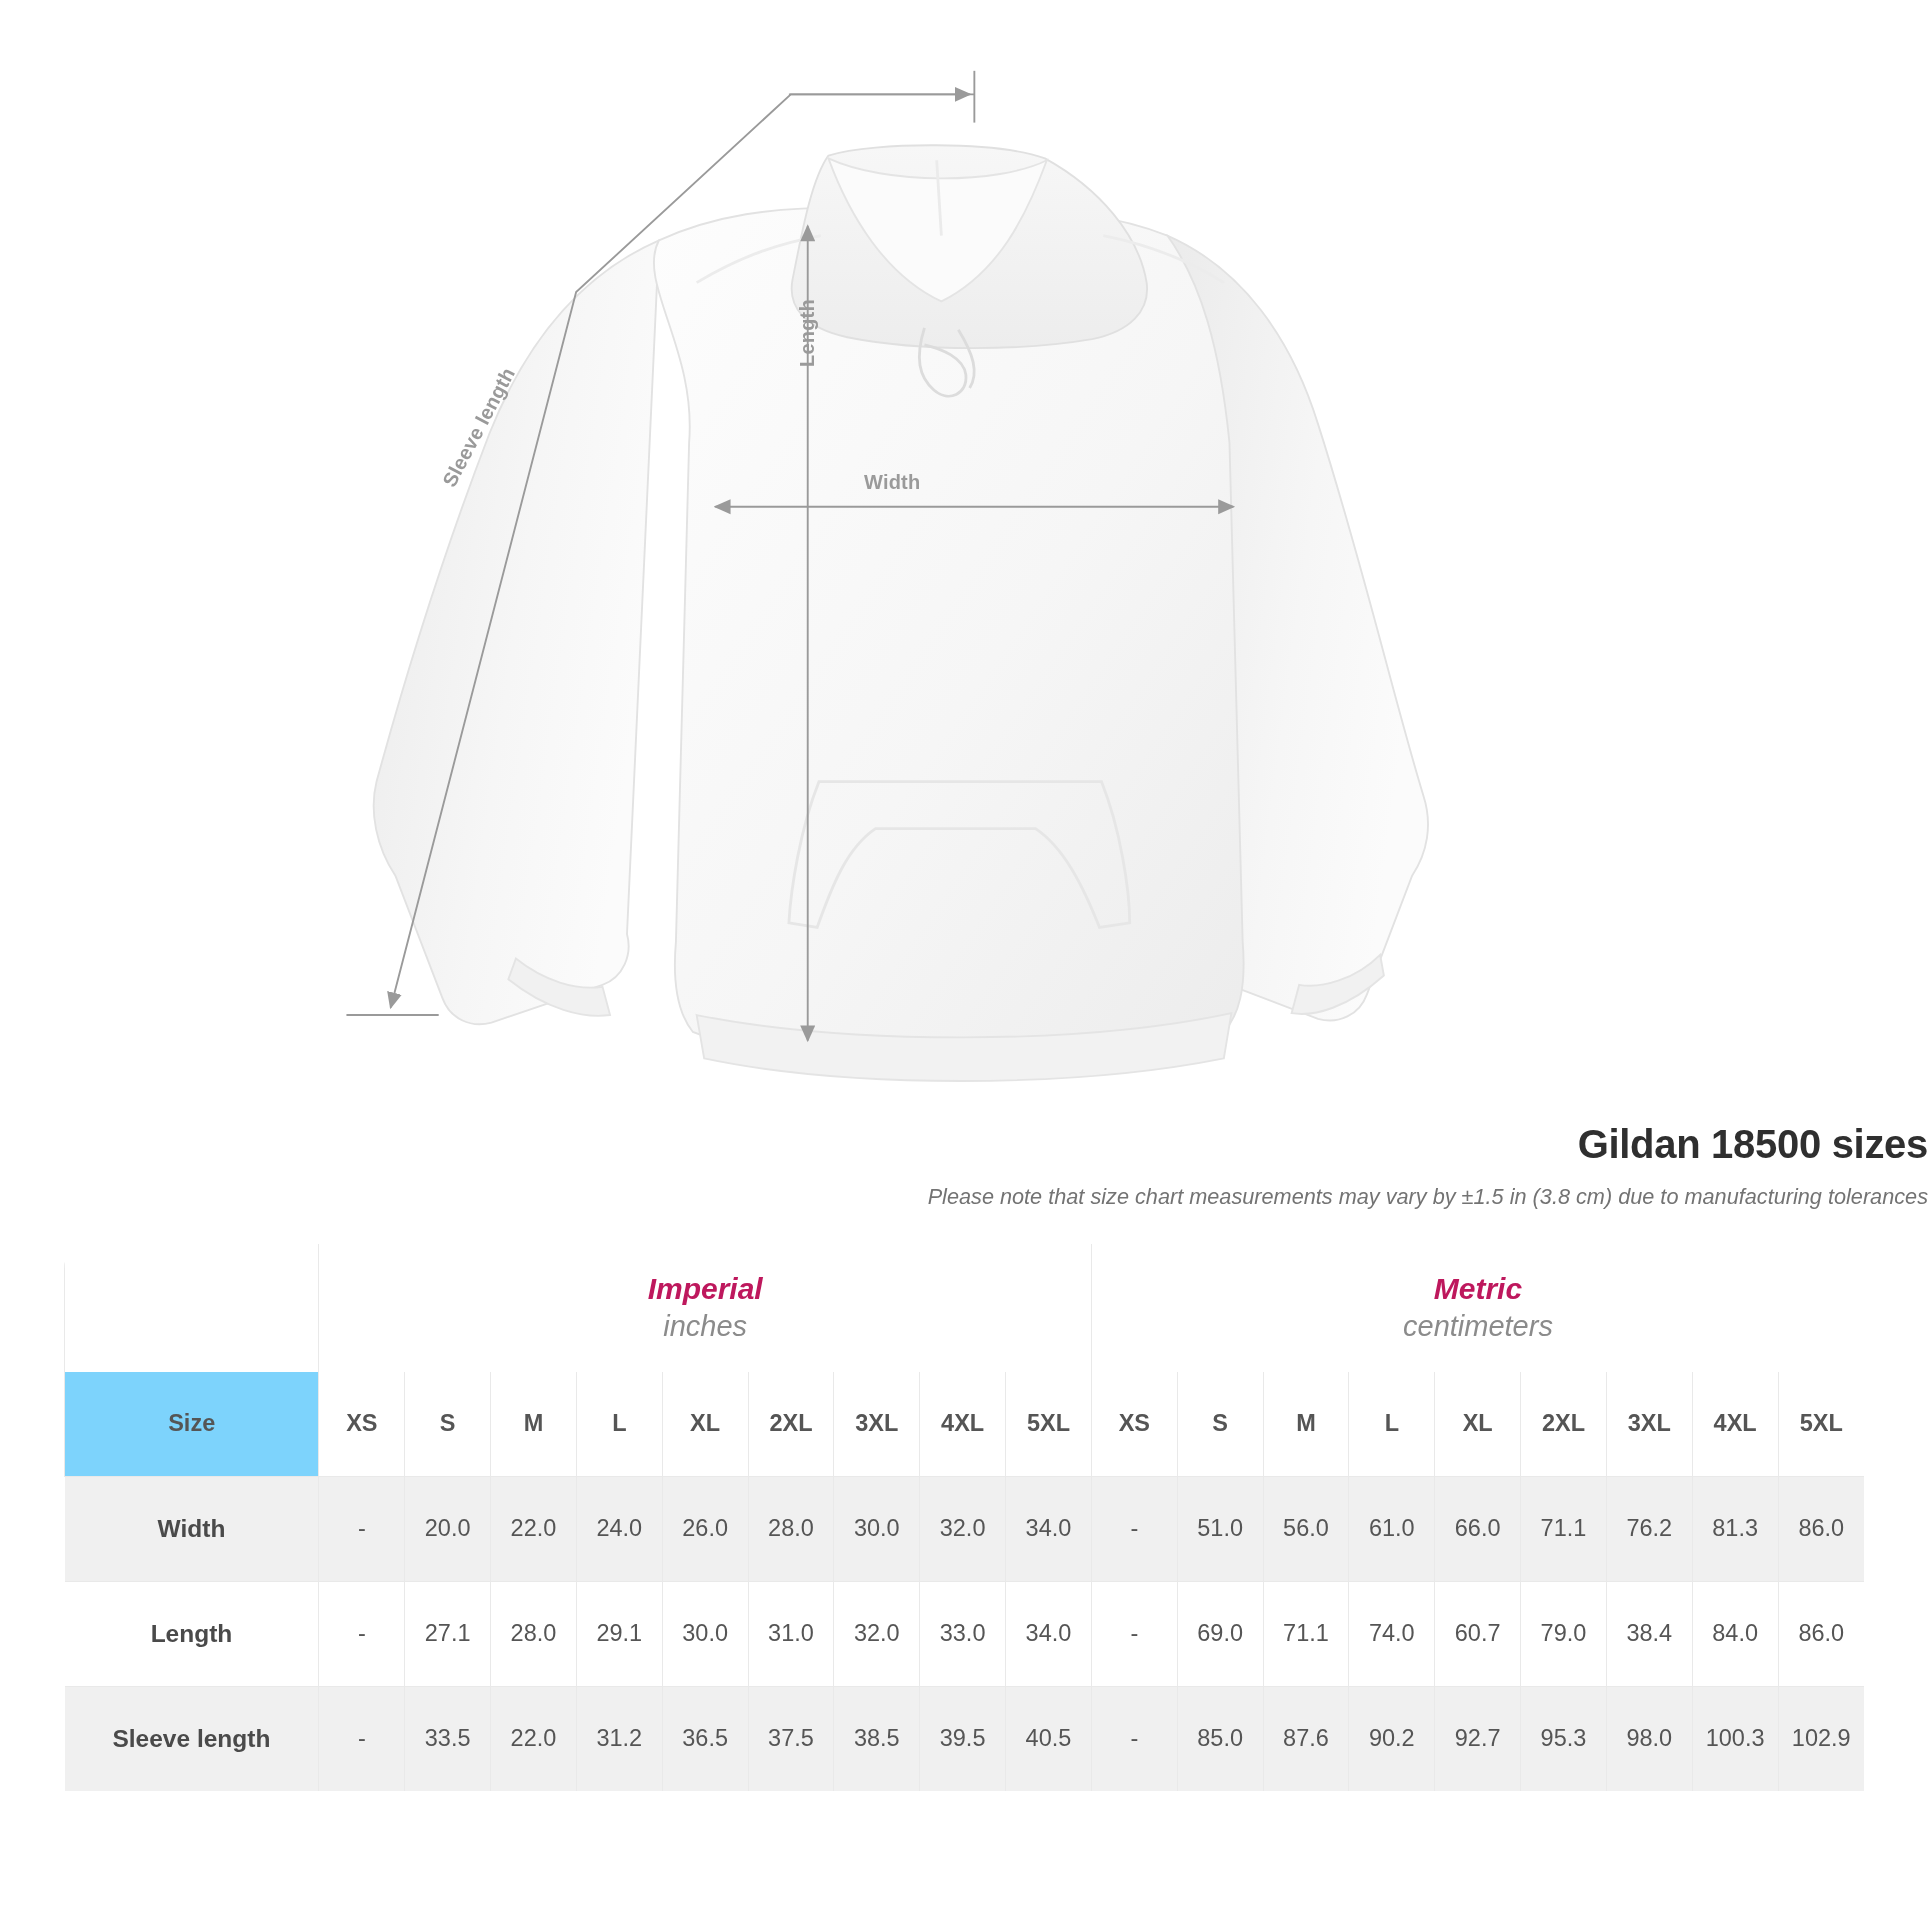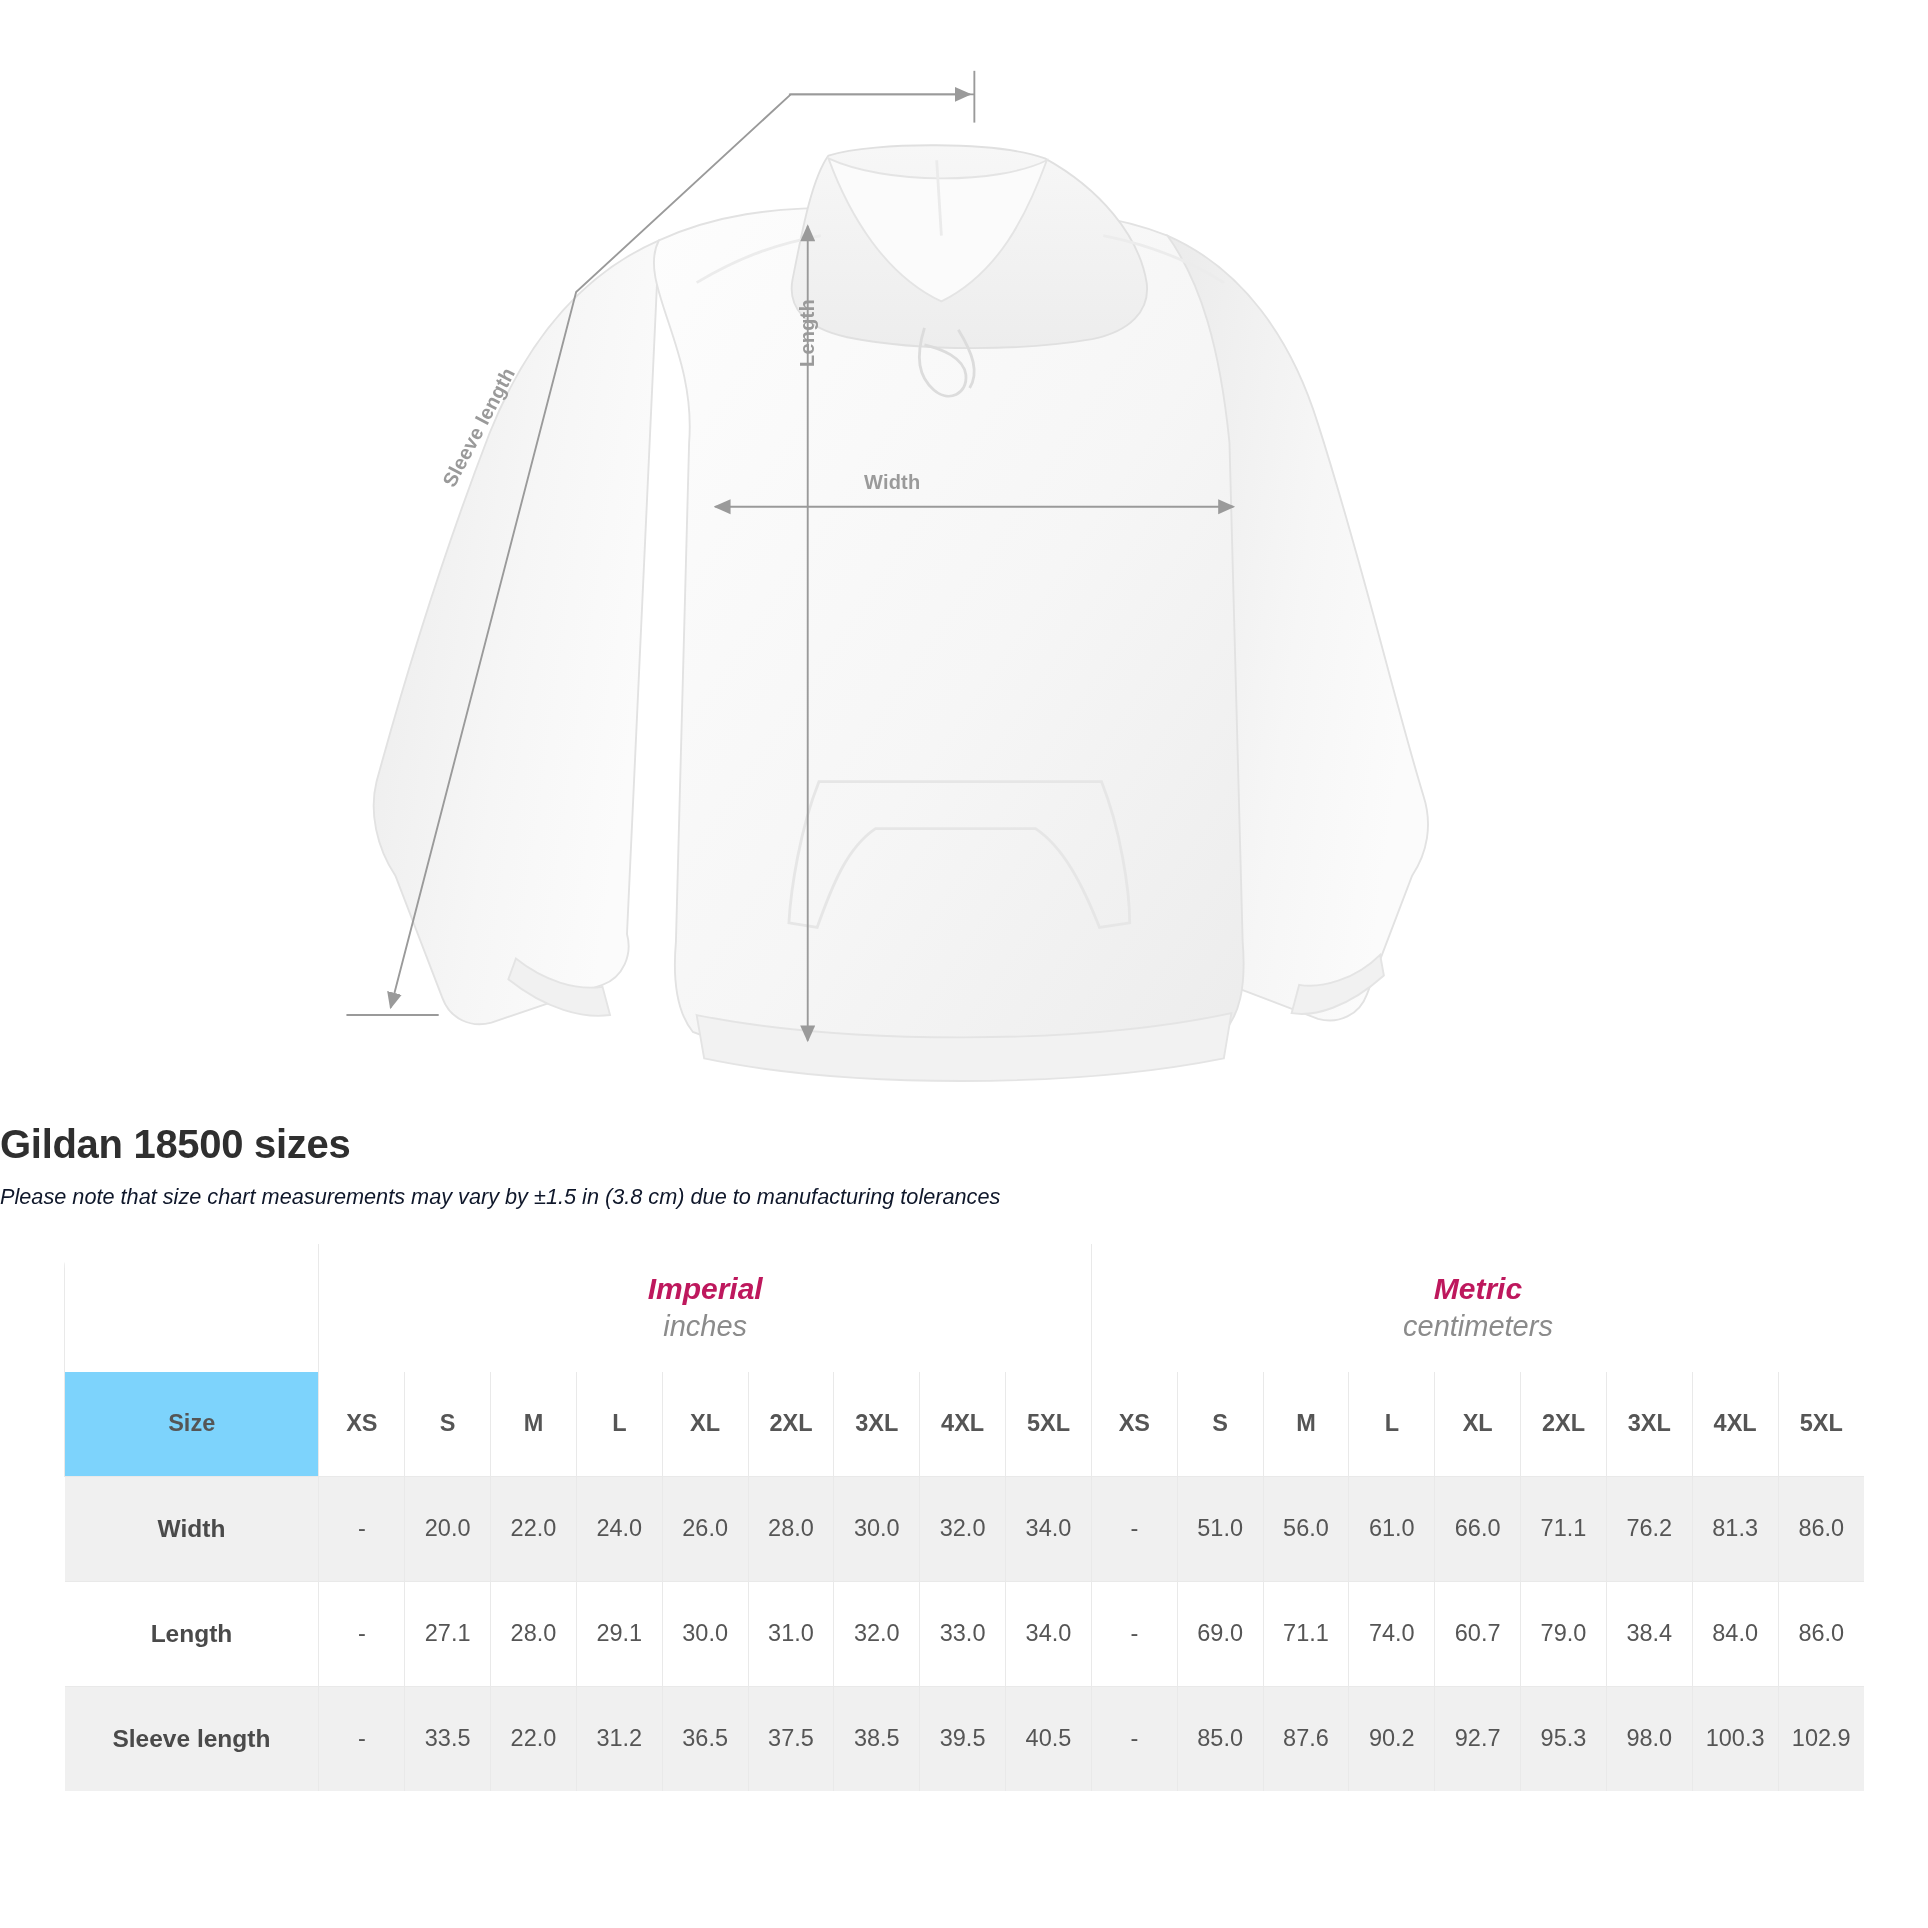--- a/index.html
+++ b/index.html
@@ -41,34 +41,34 @@
     font-weight: bold;
     letter-spacing: 0.2px;
     white-space: nowrap;
   }
   .lbl-width  { left: 864px; top: 471px; }
   .lbl-length { left: 796px; top: 367px; transform: rotate(-90deg); transform-origin: left top; }
   .lbl-sleeve { left: 438px; top: 480px; transform: rotate(-62deg); transform-origin: left top; }
 
   
   .title-block {
-    text-align: left;
+    text-align: right;
     margin-top: 5.6px;
   }
   .chart-title {
     font-size: 40px;
     font-weight: bold;
     color: #2f2f2f;
     letter-spacing: -0.3px;
   }
   .chart-note {
     margin-top: 17px;
     font-size: 21.7px;
     font-style: italic;
-    color: #0f172a;
+    color: #737373;
   }
 
   
   .table-wrap {
     margin: 34px 64px 0 64px;
     border-radius: 24.5px 24.5px 0 0;
     overflow: hidden;
   }
   table.size-table {
     width: 100%;

